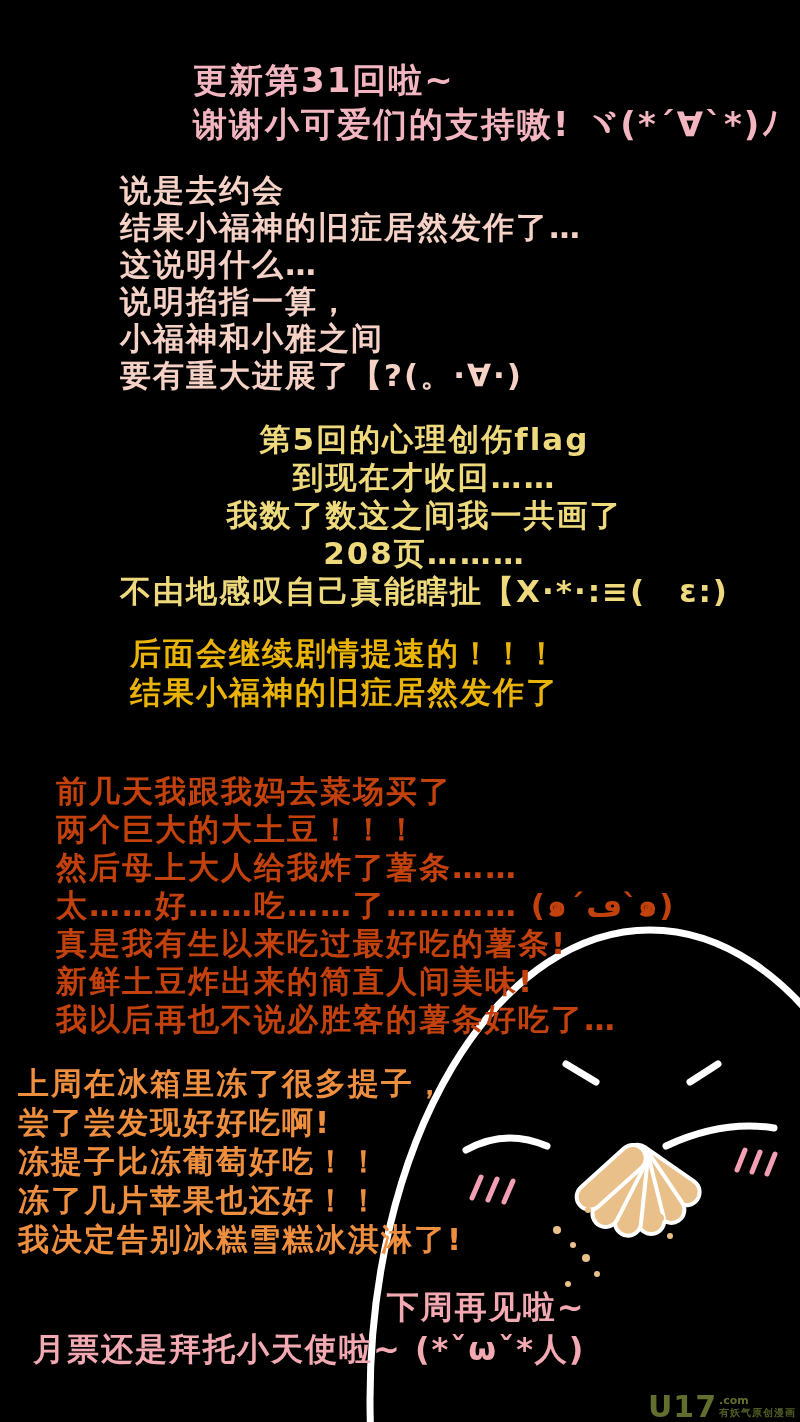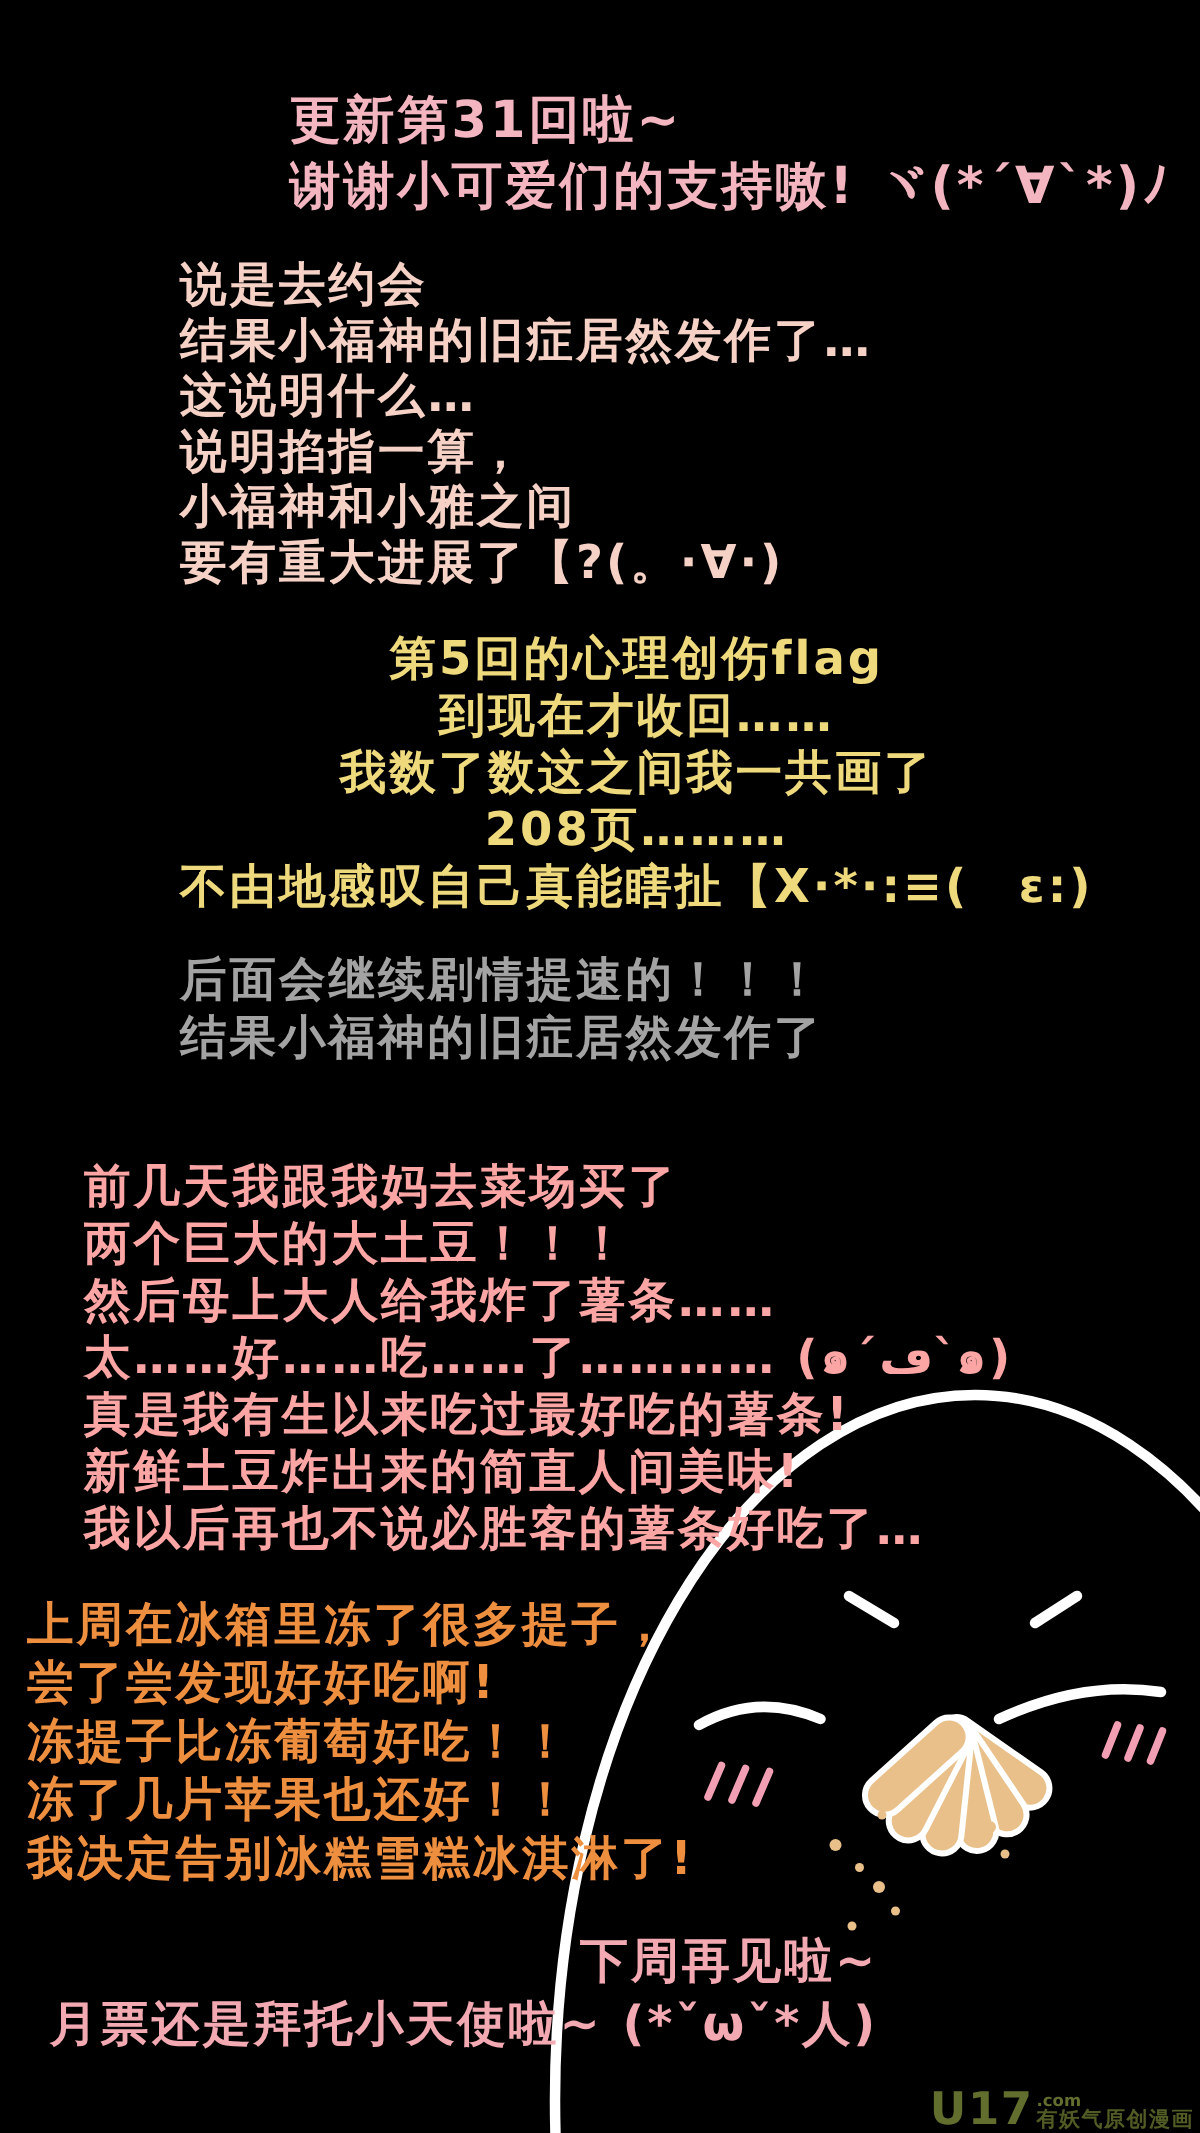--- a/index.html
+++ b/index.html
@@ -14,21 +14,21 @@
   .b3{left:120px;top:634px;font-size:31px;line-height:39px;}
   .b4{left:56px;top:772px;font-size:31px;line-height:38px;}
   .b5{left:18px;top:1064px;font-size:31px;line-height:39px;}
   .b6{left:33px;top:1286px;font-size:32px;line-height:42px;text-align:right;}
   #mascot{position:absolute;left:0;top:0;z-index:1;pointer-events:none;}
   #watermark{position:absolute;right:4px;bottom:2px;z-index:3;display:flex;align-items:flex-end;
              opacity:.9;}
   #wm-logo{font-size:30px;line-height:26px;letter-spacing:1px;}
   #wm-right{display:flex;flex-direction:column;align-items:flex-start;margin-left:2px;}
   #wm-tld{font-size:11px;line-height:11px;}
-  #wm-caption{font-size:14px;line-height:14px;letter-spacing:1px;}
+  #wm-caption{font-size:10px;line-height:14px;letter-spacing:1px;}
 </style>
 </head>
 <body>
 
 <div id="page">
 
   <svg id="mascot" width="800" height="1422" viewBox="0 0 800 1422">
     <g>
       <ellipse cx="650" cy="1400" rx="280" ry="470" fill="#000000" stroke="#ffffff" stroke-width="7"></ellipse>
       <g stroke="#ffffff" stroke-width="7" stroke-linecap="round" fill="none">
@@ -85,26 +85,26 @@
   </div>
 
   <div class="block b2" style="color: rgb(238, 217, 124);">
     <div class="line">第5回的心理创伤flag</div>
     <div class="line">到现在才收回……</div>
     <div class="line">我数了数这之间我一共画了</div>
     <div class="line">208页………</div>
     <div class="line">不由地感叹自己真能瞎扯【X·*·:≡(　ε:)</div>
   </div>
 
-  <div class="block b3" style="color: #a3a3a3;">
+  <div class="block b3" style="color: #eab308; margin-left: 10px;">
     <div class="line">后面会继续剧情提速的！！！</div>
     <div class="line">结果小福神的旧症居然发作了</div>
   </div>
 
-  <div class="block b4" style="color: #fca5a5;">
+  <div class="block b4" style="color: #c2410c;">
     <div class="line">前几天我跟我妈去菜场买了</div>
     <div class="line">两个巨大的大土豆！！！</div>
     <div class="line">然后母上大人给我炸了薯条……</div>
     <div class="line">太……好……吃……了………… (๑´ڡ`๑)</div>
     <div class="line">真是我有生以来吃过最好吃的薯条!</div>
     <div class="line">新鲜土豆炸出来的简直人间美味!</div>
     <div class="line">我以后再也不说必胜客的薯条好吃了…</div>
   </div>
 
   <div class="block b5" style="color: rgb(238, 142, 63);">

